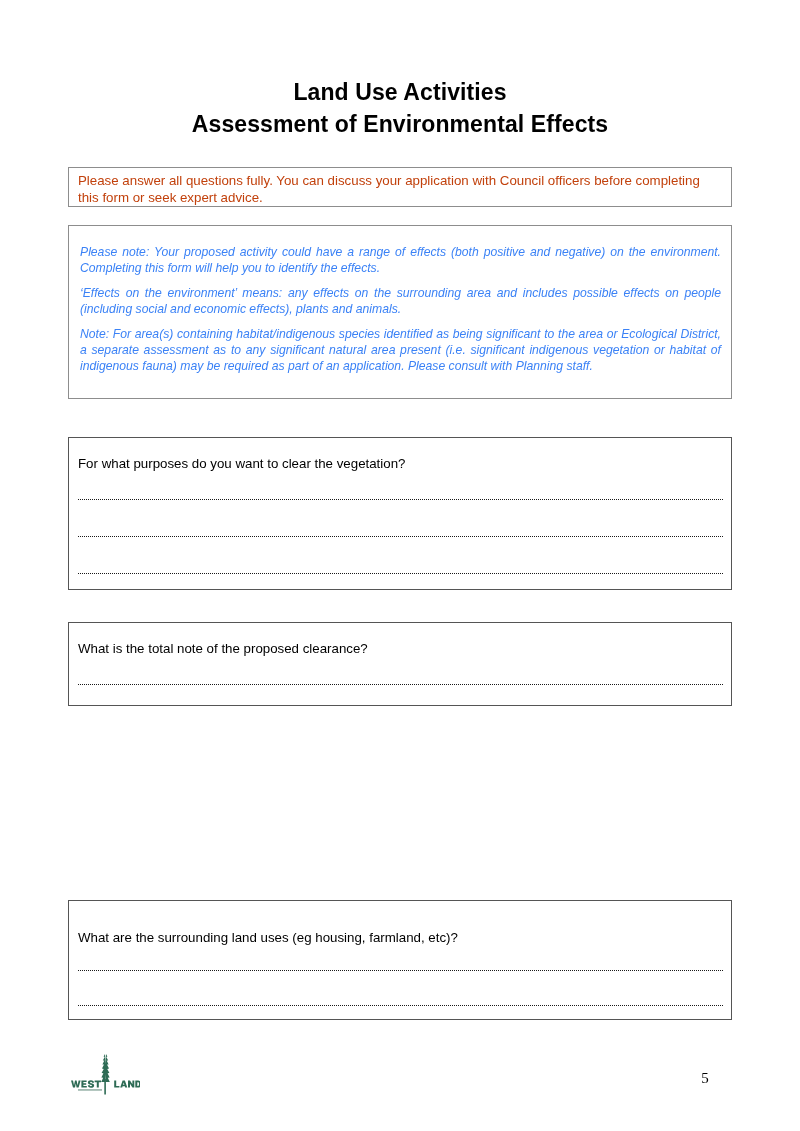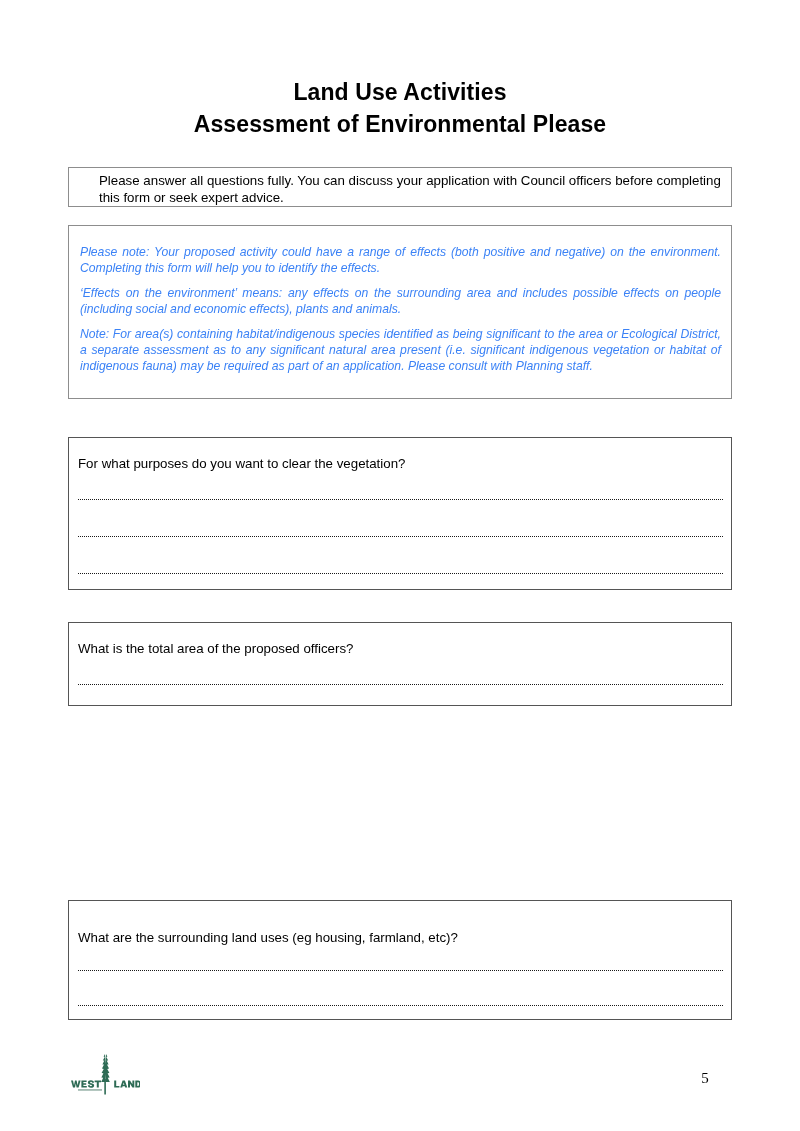--- a/index.html
+++ b/index.html
@@ -55,22 +55,21 @@
 
   
   #instruction-box {
     top: 167px;
     height: 40px;
     padding: 4px 9px 0 9px;
   }
   .instruction-text {
     font-size: 13.3px;
     line-height: 17px;
-    color: #000000;
-    margin-left: 21px;
+    color: #c2410c;
   }
 
   
   #note-box {
     top: 225px;
     height: 174px;
     padding: 19px 10px 10px 11px;
   }
   .note-para {
     font-size: 12.2px;
@@ -123,42 +122,42 @@
     color: #000;
   }
 </style>
 </head>
 <body>
 
 <div class="page">
 
   <div class="title-block">
     <div class="title-line">Land Use Activities</div>
-    <div class="title-line">Assessment of Environmental Please</div>
+    <div class="title-line">Assessment of Environmental Effects</div>
   </div>
 
   <div class="box" id="instruction-box">
     <div class="instruction-text">Please answer all questions fully.  You can discuss your application with Council officers before completing this form or seek expert advice.</div>
   </div>
 
   <div class="box" id="note-box">
     <p class="note-para">Please note: Your proposed activity could have a range of effects (both positive and negative) on the environment.  Completing this form will help you to identify the effects.</p>
     <p class="note-para">‘Effects on the environment’ means: any effects on the surrounding area and includes possible effects on people (including social and economic effects), plants and animals.</p>
     <p class="note-para">Note: For area(s) containing habitat/indigenous species identified as being significant to the area or Ecological District, a separate assessment as to any significant natural area present (i.e. significant indigenous vegetation or habitat of indigenous fauna) may be required as part of an application. Please consult with Planning staff.</p>
   </div>
 
   <div class="box qbox dark" id="q1-box">
     <div class="q-label" style="left:9px; top:17px;">For what purposes do you want to clear the vegetation?</div>
     <div class="dotline" style="top:60px;"></div>
     <div class="dotline" style="top:97px;"></div>
     <div class="dotline" style="top:134px;"></div>
   </div>
 
   <div class="box qbox dark" id="q2-box">
-    <div class="q-label" style="left:9px; top:17px;">What is the total area of the proposed officers?</div>
+    <div class="q-label" style="left:9px; top:17px;">What is the total note of the proposed clearance?</div>
     <div class="dotline" style="top:60px;"></div>
   </div>
 
 
   <div class="box qbox dark" id="q4-box">
     <div class="q-label" style="left:9px; top:28px;">What are the surrounding land uses (eg housing, farmland, etc)?</div>
     <div class="dotline" style="top:68px;"></div>
     <div class="dotline" style="top:103px;"></div>
   </div>
 

